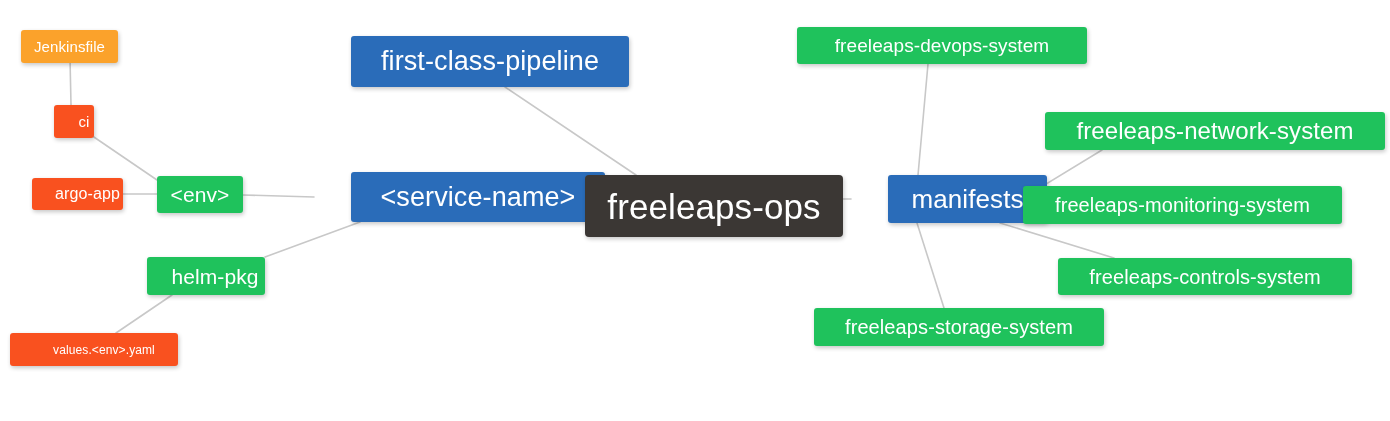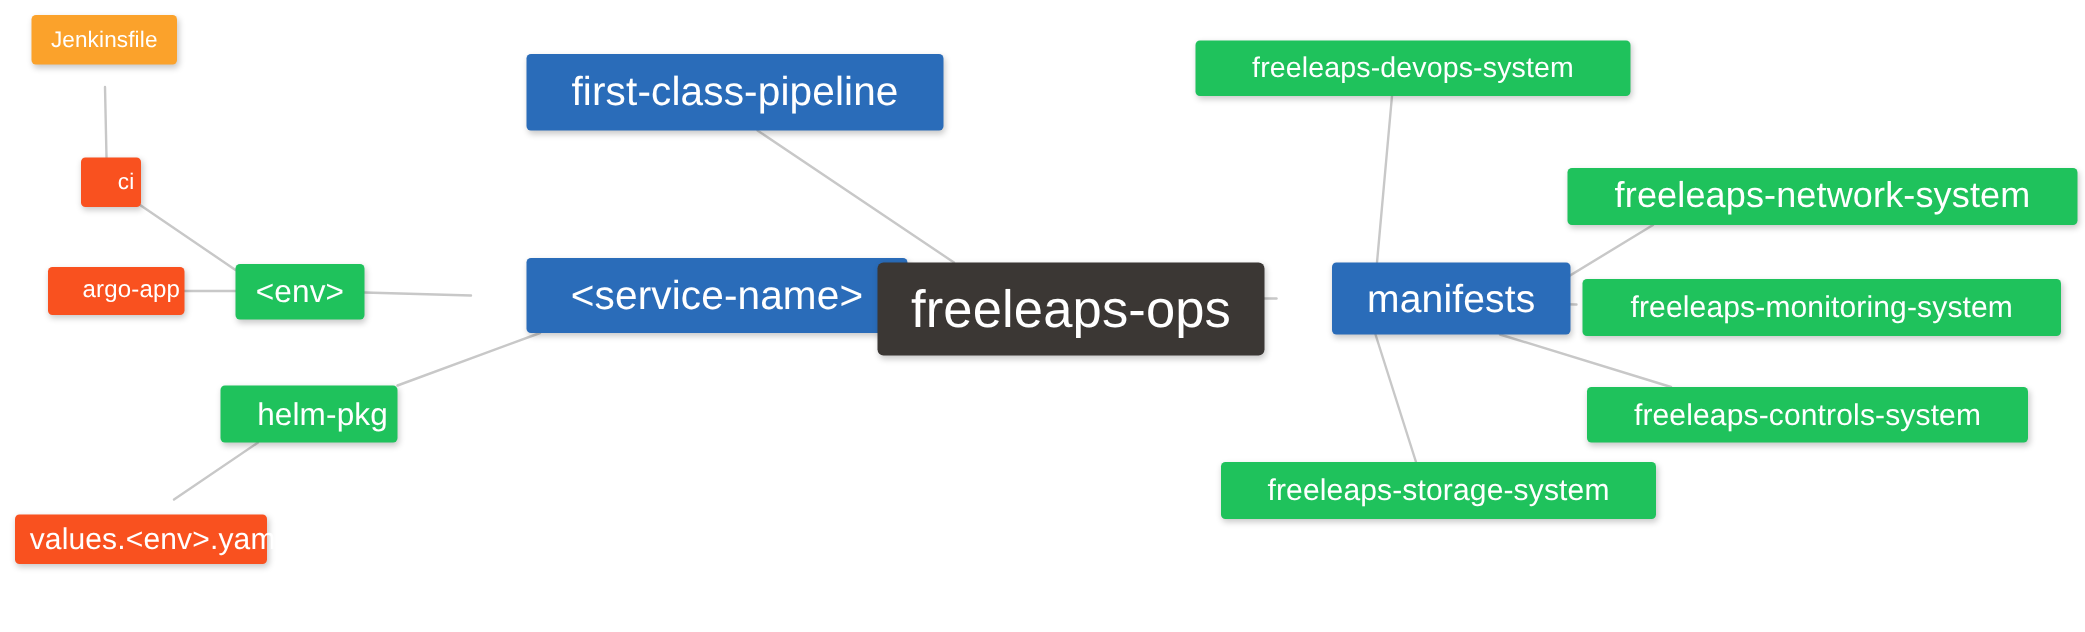--- a/index.html
+++ b/index.html
@@ -64,29 +64,29 @@
       <line x1="568" y1="197" x2="585" y2="199" stroke="#c8c8c8" stroke-width="1.6" stroke-linecap="round"></line>
       <line x1="505" y1="87" x2="636" y2="175" stroke="#c8c8c8" stroke-width="1.6" stroke-linecap="round"></line>
       <line x1="843" y1="199" x2="851" y2="199" stroke="#c8c8c8" stroke-width="1.6" stroke-linecap="round"></line>
       <line x1="918" y1="175" x2="928" y2="64" stroke="#c8c8c8" stroke-width="1.6" stroke-linecap="round"></line>
       <line x1="1010" y1="206" x2="1102" y2="150" stroke="#c8c8c8" stroke-width="1.6" stroke-linecap="round"></line>
       <line x1="1010" y1="202" x2="1051" y2="203" stroke="#c8c8c8" stroke-width="1.6" stroke-linecap="round"></line>
       <line x1="1000" y1="223" x2="1114" y2="258" stroke="#c8c8c8" stroke-width="1.6" stroke-linecap="round"></line>
       <line x1="917" y1="223" x2="944" y2="308" stroke="#c8c8c8" stroke-width="1.6" stroke-linecap="round"></line>
     </svg>
   <div id="node-layer">
-      <div class="mm-node orange" style="left: 21px; top: 10px; width: 97px; height: 33px; font-size: 15px;">Jenkinsfile</div>
+      <div class="mm-node orange" style="left: 21px; top: 30px; width: 97px; height: 33px; font-size: 15px;">Jenkinsfile</div>
       <div class="mm-node red" style="left: 54px; top: 105px; width: 34px; height: 33px; font-size: 15px;">ci</div>
       <div class="mm-node red" style="left: 32px; top: 178px; width: 91px; height: 32px; font-size: 16px;">argo-app</div>
       <div class="mm-node green" style="left: 157px; top: 176px; width: 86px; height: 37px; font-size: 21px;">&lt;env&gt;</div>
       <div class="mm-node green" style="left: 147px; top: 257px; width: 118px; height: 38px; font-size: 21px; padding-left: 28px;">helm-pkg</div>
-      <div class="mm-node red" style="left: 10px; top: 343px; width: 168px; height: 33px; font-size: 20px;">values.&lt;env&gt;.yaml</div>
+      <div class="mm-node red" style="left: 10px; top: 333px; width: 168px; height: 33px; font-size: 12px;">values.&lt;env&gt;.yaml</div>
       <div class="mm-node blue" style="left: 314px; top: 36px; width: 278px; height: 51px; font-size: 27px;">first-class-pipeline</div>
       <div class="mm-node blue" style="left: 314px; top: 172px; width: 254px; height: 50px; font-size: 27px;">&lt;service-name&gt;</div>
       <div class="mm-node root" style="left: 585px; top: 175px; width: 258px; height: 62px; font-size: 35px;">freeleaps-ops</div>
       <div class="mm-node blue" style="left: 851px; top: 175px; width: 159px; height: 48px; font-size: 26px;">manifests</div>
       <div class="mm-node green" style="left: 797px; top: 27px; width: 290px; height: 37px; font-size: 19px; text-align: right;">freeleaps-devops-system</div>
       <div class="mm-node green" style="left: 1045px; top: 112px; width: 340px; height: 38px; font-size: 24px;">freeleaps-network-system</div>
-      <div class="mm-node green" style="left: 1023px; top: 186px; width: 319px; height: 38px; font-size: 20px; margin-left: 32px;">freeleaps-monitoring-system</div>
+      <div class="mm-node green" style="left: 1023px; top: 186px; width: 319px; height: 38px; font-size: 20px;">freeleaps-monitoring-system</div>
       <div class="mm-node green" style="left: 1058px; top: 258px; width: 294px; height: 37px; font-size: 20px;">freeleaps-controls-system</div>
       <div class="mm-node green" style="left: 814px; top: 308px; width: 290px; height: 38px; font-size: 20px; text-align: center;">freeleaps-storage-system</div>
     </div>
 </div>
 
 </body></html>

